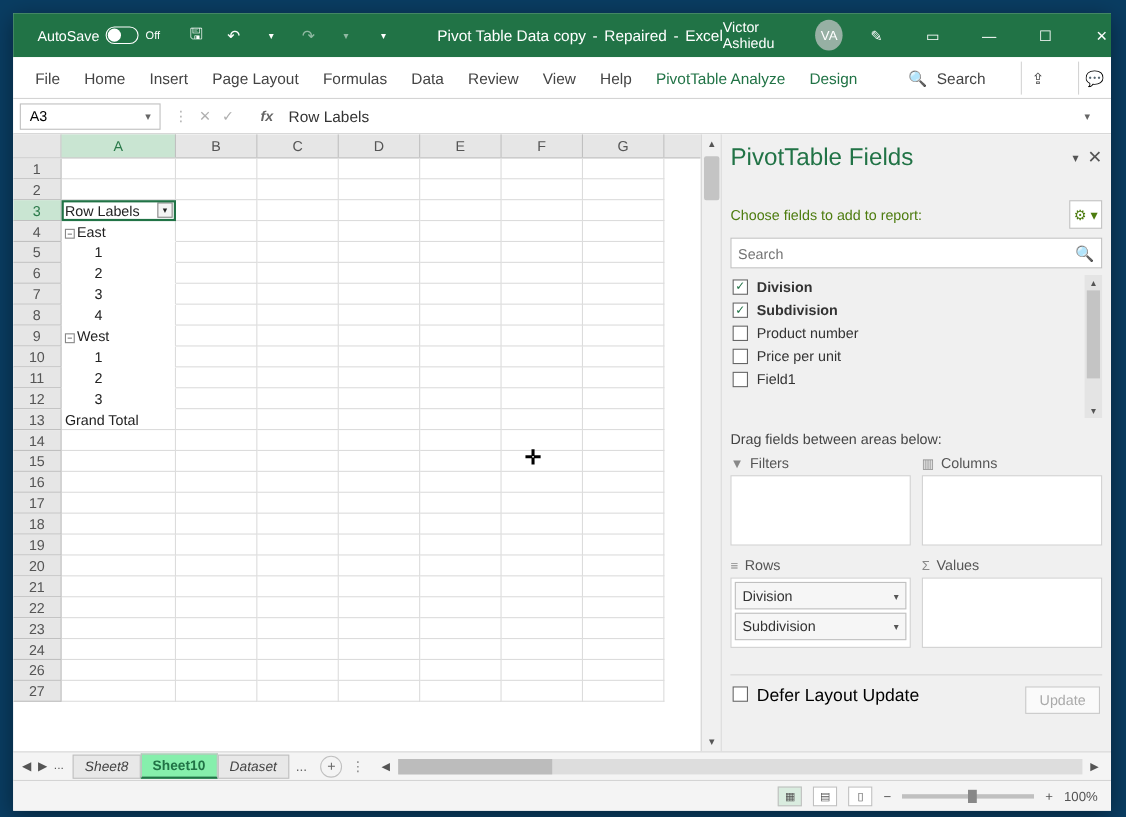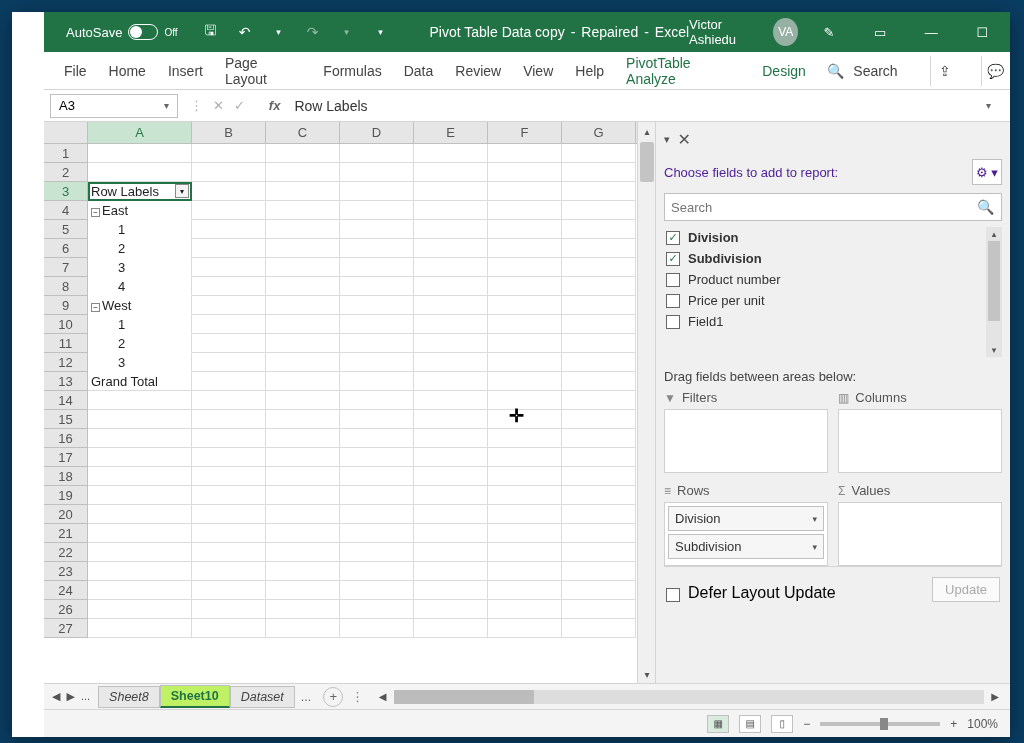--- a/index.html
+++ b/index.html
@@ -1,17 +1,17 @@
 <!DOCTYPE html>
 <html><head>
 <meta charset="utf-8">
 <style>
   * { box-sizing: border-box; margin: 0; padding: 0; font-family: "Segoe UI", Arial, sans-serif; }
   body { width: 1024px; height: 743px; background: #0a3d62; overflow: hidden; position: relative; }
-  .app-window { position: absolute; left: 12px; top: 12px; width: 998px; height: 725px; background: #fff; display: flex; flex-direction: column; box-shadow: 0 4px 20px rgba(0,0,0,0.4); padding-left: 32px; }
+  .app-window { position: absolute; left: 12px; top: 12px; width: 998px; height: 725px; background: #fff; display: flex; flex-direction: column; box-shadow: 0 4px 20px rgba(0,0,0,0.4); }
   
   .titlebar { height: 40px; background: #217346; display: flex; align-items: center; color: #fff; font-size: 13px; }
   .autosave { display: flex; align-items: center; margin-left: 22px; gap: 6px; }
   .toggle { width: 30px; height: 16px; border: 1px solid #fff; border-radius: 8px; display: flex; align-items: center; padding: 1px; }
   .toggle .knob { width: 12px; height: 12px; background: #fff; border-radius: 50%; }
   .qat { display: flex; align-items: center; gap: 16px; margin-left: 24px; }
   .qat-icn { width: 18px; height: 18px; color: #fff; display:flex; align-items:center; justify-content:center; font-size:14px;}
   .doc-title { flex: 0 0 auto; margin-left: 40px; display:flex; gap:6px; align-items:center; font-size:14px;}
   .account { margin-left: auto; display: flex; align-items: center; gap: 10px; margin-right: 6px; }
   .avatar { width: 28px; height: 28px; border-radius: 50%; background: #97b0a4; display:flex; align-items:center; justify-content:center; font-size:12px; color:#fff;}
@@ -51,21 +51,21 @@
   .dd-btn { width:14px; height:14px; border:1px solid #888; display:flex; align-items:center; justify-content:center; font-size:8px; background:#f4f4f4;}
   .vscroll { width:18px; background:#f0f0f0; border-left:1px solid #d4d4d4; position:relative;}
   .vscroll .thumb { position:absolute; top:20px; width:14px; left:2px; height:40px; background:#c4c4c4; border-radius:2px;}
   .vscroll .arr { position:absolute; width:18px; height:18px; display:flex; align-items:center; justify-content:center; font-size:10px; color:#555;}
   .cursor-plus { position:absolute; left:465px; top:261px; font-size:18px; color:#000; font-weight:bold; pointer-events:none;}
   
   .pane { width:355px; background:#f0f0f0; border-left:1px solid #d4d4d4; display:flex; flex-direction:column; padding:8px 8px 0 8px;}
   .pane-header { display:flex; align-items:center; justify-content:space-between; margin-bottom:6px;}
   .pane-title { font-size:22px; color:#217346; font-weight:400;}
   .pane-head-btns { display:flex; gap:8px; align-items:center; color:#555;}
-  .pane-sub { font-size:13px; color:#4c1d95; margin:4px 0 8px 0; display:flex; justify-content:space-between; align-items:center;}
+  .pane-sub { font-size:13px; color:#4d7c0f; margin:20px 0 8px 0; display:flex; justify-content:space-between; align-items:center;}
   .gear-btn { width:30px; height:26px; border:1px solid #c0c0c0; background:#fff; display:flex; align-items:center; justify-content:center; font-size:13px;}
   .search-field { display:flex; align-items:center; border:1px solid #c0c0c0; background:#fff; height:28px; padding:0 6px; margin-bottom:6px;}
   .search-field input { border:none; flex:1; font-size:13px; outline:none; background:transparent;}
   .search-field .srch-icn { font-size:14px; color:#555;}
   .field-list { flex:0 0 130px; overflow:hidden; border:none; position:relative; display:flex;}
   .field-items { flex:1;}
   .fld { display:flex; align-items:center; gap:8px; font-size:13px; color:#333; padding:3px 2px;}
   .chk { width:14px; height:14px; border:1px solid #666; display:flex; align-items:center; justify-content:center; font-size:11px; color:#217346; background:#fff;}
   .chk.checked::after { content:"✓"; }
   .fld.checked .fld-label { font-weight:600;}
@@ -73,28 +73,28 @@
   .fl-scroll .thumb{ position:absolute; top:14px; left:2px; width:12px; height:80px; background:#c4c4c4;}
   .fl-scroll .arr{ position:absolute; width:16px; height:14px; font-size:9px; display:flex; align-items:center; justify-content:center; color:#555;}
   .drag-hint { font-size:13px; color:#444; margin:12px 0 6px 0;}
   .areas { display:grid; grid-template-columns:1fr 1fr; grid-template-rows:auto auto; gap:10px; }
   .area { display:flex; flex-direction:column;}
   .area-head { display:flex; align-items:center; gap:6px; font-size:13px; color:#555; margin-bottom:4px;}
   .area-head .ic{ font-size:12px; color:#888;}
   .area-body { background:#fff; border:1px solid #d0d0d0; min-height:64px; padding:3px;}
   .area-item { height:25px; border:1px solid #c0c0c0; background:#f6f6f6; display:flex; align-items:center; justify-content:space-between; padding:0 6px; font-size:13px; color:#333; margin-bottom:3px;}
   .area-item .dd{ font-size:9px; color:#555;}
-  .defer { display:flex; align-items:flex-end; gap:8px; padding:10px 2px; border-top:1px solid #d4d4d4; margin-top:0;}
+  .defer { display:flex; align-items:flex-start; gap:8px; padding:10px 2px; border-top:1px solid #d4d4d4; margin-top:24px;}
   .defer .chk{ width:14px; height:14px; border:1px solid #666;}
   .update-btn { margin-left:auto; padding:4px 12px; border:1px solid #c8c8c8; color:#aaa; background:#fafafa; font-size:13px;}
   
   .sheets { height:26px; background:#f4f4f4; border-top:1px solid #d4d4d4; display:flex; align-items:center; font-size:12.5px;}
   .sheet-nav { display:flex; gap:6px; padding:0 8px; color:#555; font-size:11px;}
   .sheet-tab { padding:3px 10px; border:1px solid #c0c0c0; background:#fff; color:#444;}
-  .sheet-tab.active { border-bottom:2px solid #217346; color:#217346; font-weight:600; background:#bef264;}
+  .sheet-tab.active { border-bottom:2px solid #217346; color:#217346; font-weight:600; background:#86efac;}
   .sheet-tab.gray { background:#e8e8e8;font-style:italic;}
   .add-sheet { width:20px; height:20px; border:1px solid #c0c0c0; border-radius:50%; display:flex; align-items:center; justify-content:center; font-size:13px; margin-left:6px; color:#666;}
   .hscroll { flex:1; display:flex; align-items:center; gap:2px; margin-left:10px; margin-right:6px;}
   .hscroll .track{ flex:1; height:14px; background:#ddd; position:relative;}
   .hscroll .thumb{ position:absolute; left:0; width:140px; height:14px; background:#bcbcbc;}
   .hscroll .arr{ width:18px; font-size:10px; text-align:center; color:#555;}
   
   .status { height:28px; background:#f4f4f4; border-top:1px solid #d4d4d4; display:flex; align-items:center; justify-content:flex-end; gap:10px; padding-right:12px; font-size:12px; color:#555;}
   .view-btn { width:22px; height:18px; border:1px solid #c0c0c0; display:flex; align-items:center; justify-content:center; font-size:10px; background:#fff;}
   .view-btn.active{ background:#d9ecdf;}
@@ -456,20 +456,21 @@
       </div>
     </div>
     <div class="vscroll">
       <div class="arr" style="top:0">▴</div>
       <div class="thumb"></div>
       <div class="arr" style="bottom:0">▾</div>
     </div>
 
     <div class="pane">
       <div class="pane-header">
+        <div class="pane-title">PivotTable Fields</div>
         <div class="pane-head-btns">
           <span style="font-size:11px">▾</span>
           <span>✕</span>
         </div>
       </div>
       <div class="pane-sub">
         <span>Choose fields to add to report:</span>
         <span class="gear-btn">⚙ ▾</span>
       </div>
       <div class="search-field">

